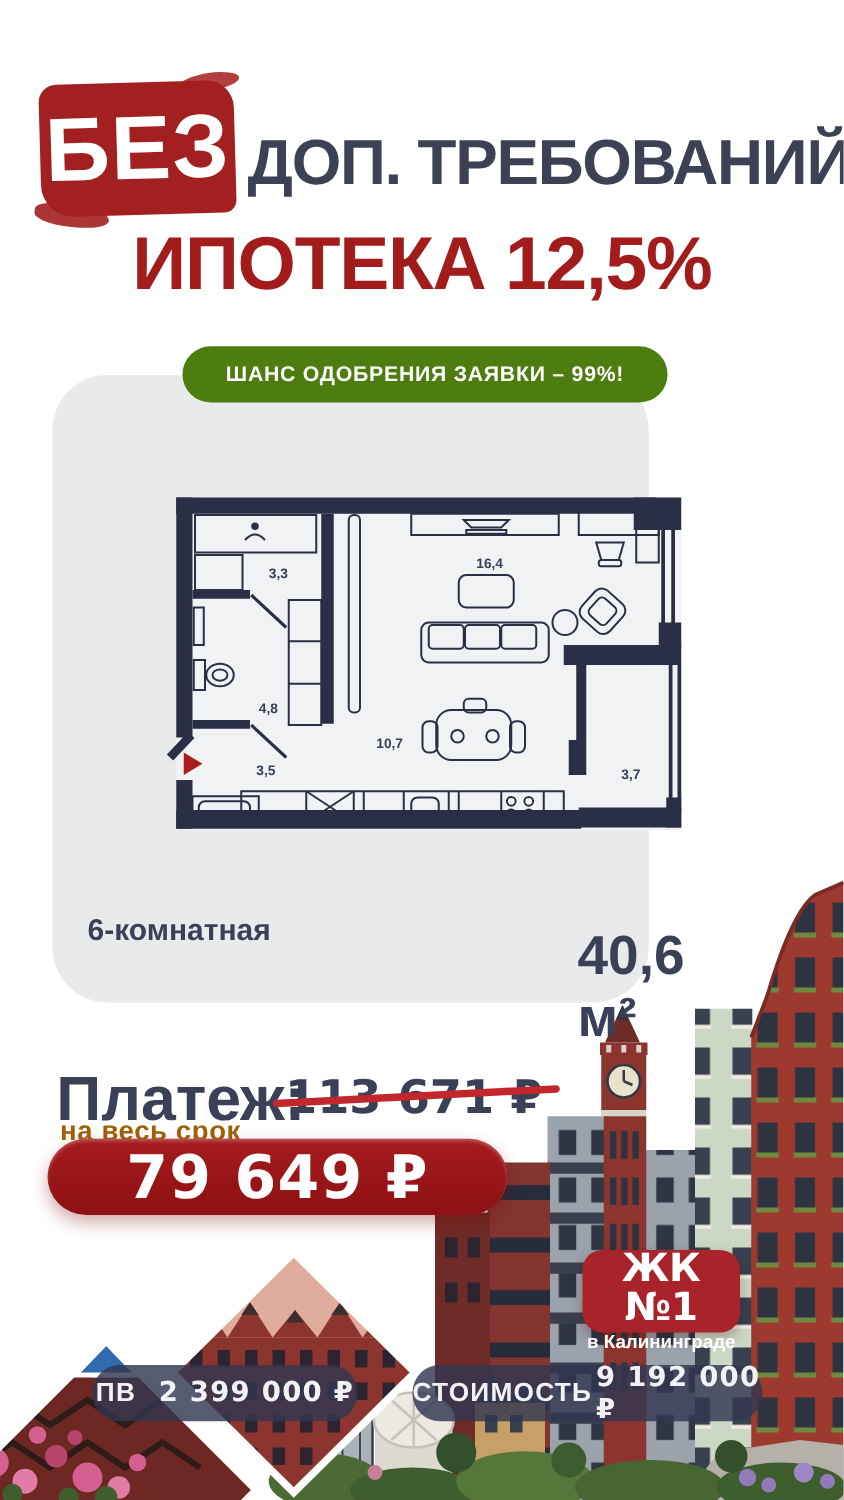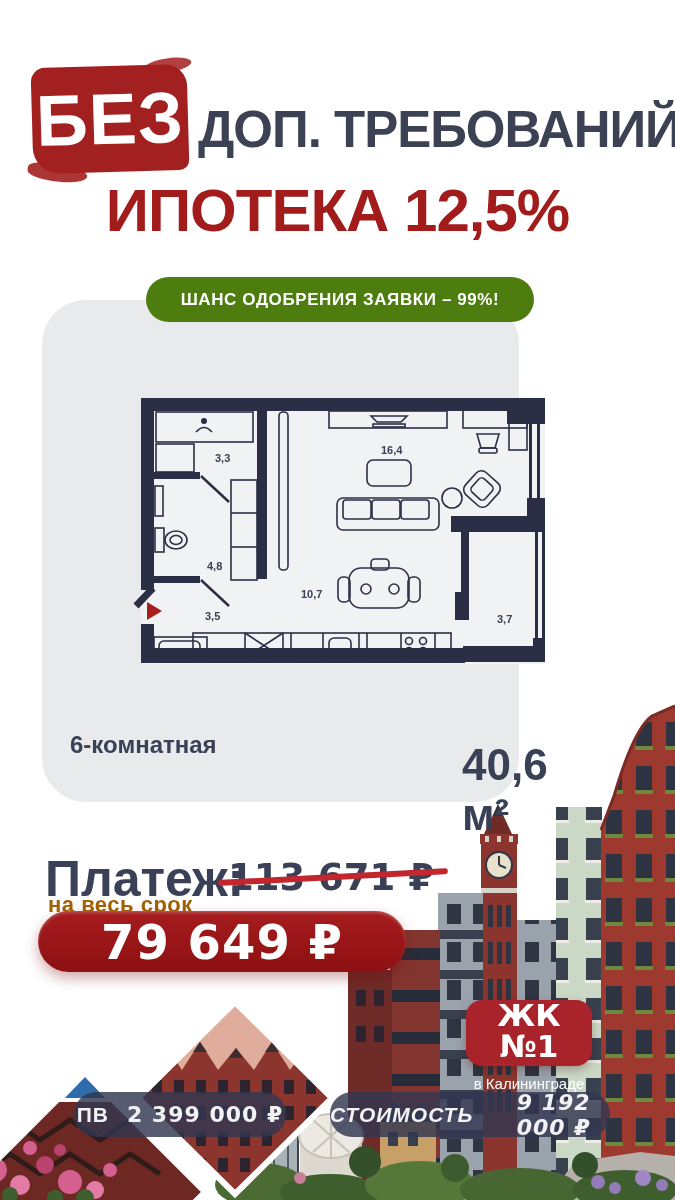--- a/index.html
+++ b/index.html
@@ -48,29 +48,29 @@
         box-shadow:0 6px 14px rgba(120,10,10,.35), inset 0 2px 3px rgba(255,255,255,.25);
         color:#fff;font-size:48px;font-weight:800;letter-spacing:1px;
         display:flex;align-items:center;justify-content:center;z-index:2;}
 
   
   .project-badge{position:absolute;left:466px;top:1000px;width:126px;height:66px;background:#a8242a;
         border-radius:16px;color:#fff;text-align:center;z-index:3;
         display:flex;flex-direction:column;align-items:center;justify-content:space-between;
         box-shadow:0 4px 10px rgba(60,10,10,.3);}
   .project-badge .p1{font-size:31px;font-weight:700;line-height:1;}
-  .project-badge .p2{font-size:15px;font-weight:400;margin-top:13px;}
+  .project-badge .p2{font-size:15px;font-weight:700;margin-top:3px;}
 
   
   .bar{position:absolute;top:1092px;height:45px;background:rgba(50,55,80,.82);border-radius:22px;
        color:#f2f2f4;display:flex;align-items:center;justify-content:center;gap:18px;z-index:3;}
   .bar-left{left:74px;width:212px;}
-  .bar-right{left:330px;width:280px;gap:24px;font-style:italic;}
+  .bar-right{left:330px;width:280px;gap:3px;}
   .bar .blabel{font-size:21px;font-weight:600;letter-spacing:1px;}
-  .bar .bval{font-size:22px;font-weight:600;letter-spacing:1px;text-align:center;}
+  .bar .bval{font-size:22px;font-weight:600;letter-spacing:1px;}
 
   
   .scene{position:absolute;left:0;top:670px;width:675px;height:530px;z-index:0;}
 </style>
 </head>
 <body>
 
 <div class="poster">
 
   <svg class="scene" viewBox="0 0 675 530" aria-hidden="true">

